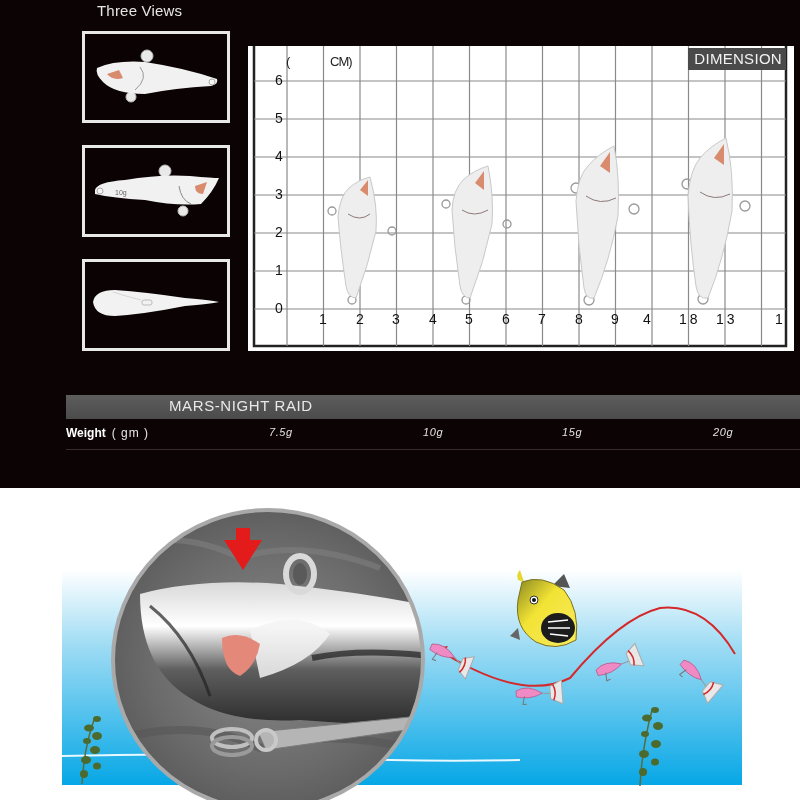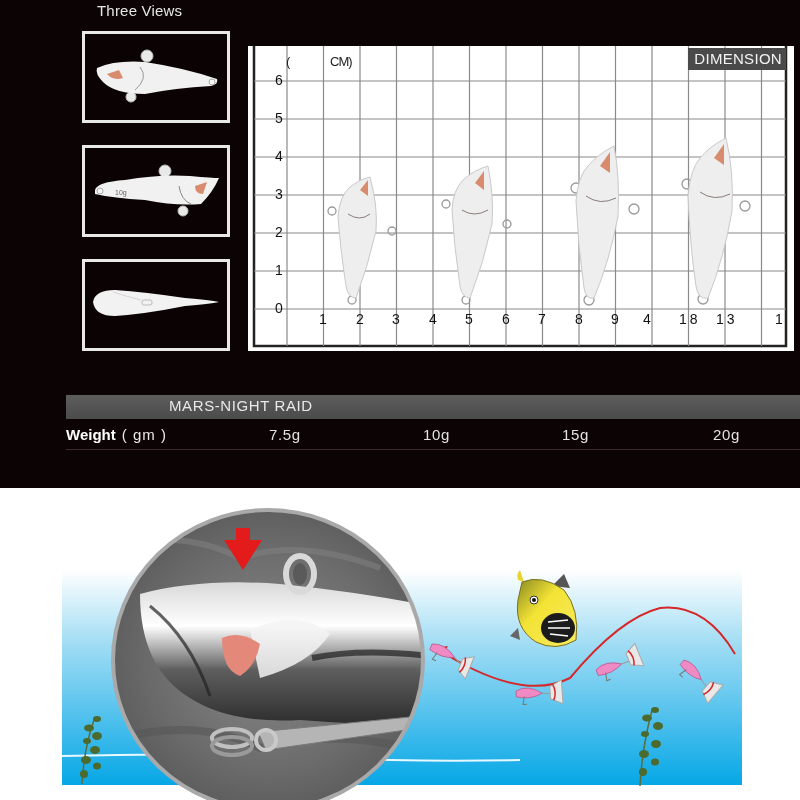--- a/index.html
+++ b/index.html
@@ -17,23 +17,23 @@
   #grid-panel svg { position: absolute; left: 0; top: 0; }
   .dim-tag { position: absolute; right: 8px; top: 2px; height: 22px; background: #4a4a4a; color: #f2f2f2; font-size: 15px; padding: 2px 4px 8px 6px; letter-spacing: 0.3px; }
   .cm-label { position: absolute; left: 82px; top: 8px; font-size: 13px; font-weight: normal; color: #222; letter-spacing: -1px; }
   .paren-label { position: absolute; left: 38px; top: 8px; font-size: 13px; color: #222; }
   .ytick { position: absolute; left: 24px; font-size: 14px; color: #111; width: 14px; text-align: center; }
   .xtick { position: absolute; top: 265px; font-size: 14px; color: #111; }
 
   #spec-table { position: absolute; left: 28px; top: 395px; width: 765px; margin-left: 38px; }
   .spec-title { height: 24px; background: linear-gradient(#5d5d5d, #4b4b4b); color: #e8e8e8; font-size: 15px; letter-spacing: 0.6px; padding: 2px 0 0 103px; }
   .spec-row { position: relative; height: 31px; border-bottom: 1px solid #3c2a2c; }
-  .spec-label { position: absolute; left: 0; top: 7px; color: #ffffff; font-size: 15px; font-weight: bold; }
+  .spec-label { position: absolute; left: 0; top: 7px; color: #ffffff; font-size: 12px; font-weight: bold; }
   .spec-unit { font-weight: normal; color: #e8e8e8; margin-left: 6px; letter-spacing: 1px; }
-  .spec-cell { position: absolute; top: 7px; color: #e2e2e2; font-size: 15px; letter-spacing: 0.6px; }
+  .spec-cell { position: absolute; top: 7px; color: #e2e2e2; font-size: 11px; letter-spacing: 0.6px; font-style: italic; }
 
   #bottom-panel { position: absolute; left: 0; top: 488px; width: 800px; height: 312px; background: #ffffff; }
   #bottom-panel svg { position: absolute; left: 0; top: 0; }
 </style>
 </head>
 <body>
 
 <div id="top-panel">
   <div class="views-label">Three Views</div>
 

